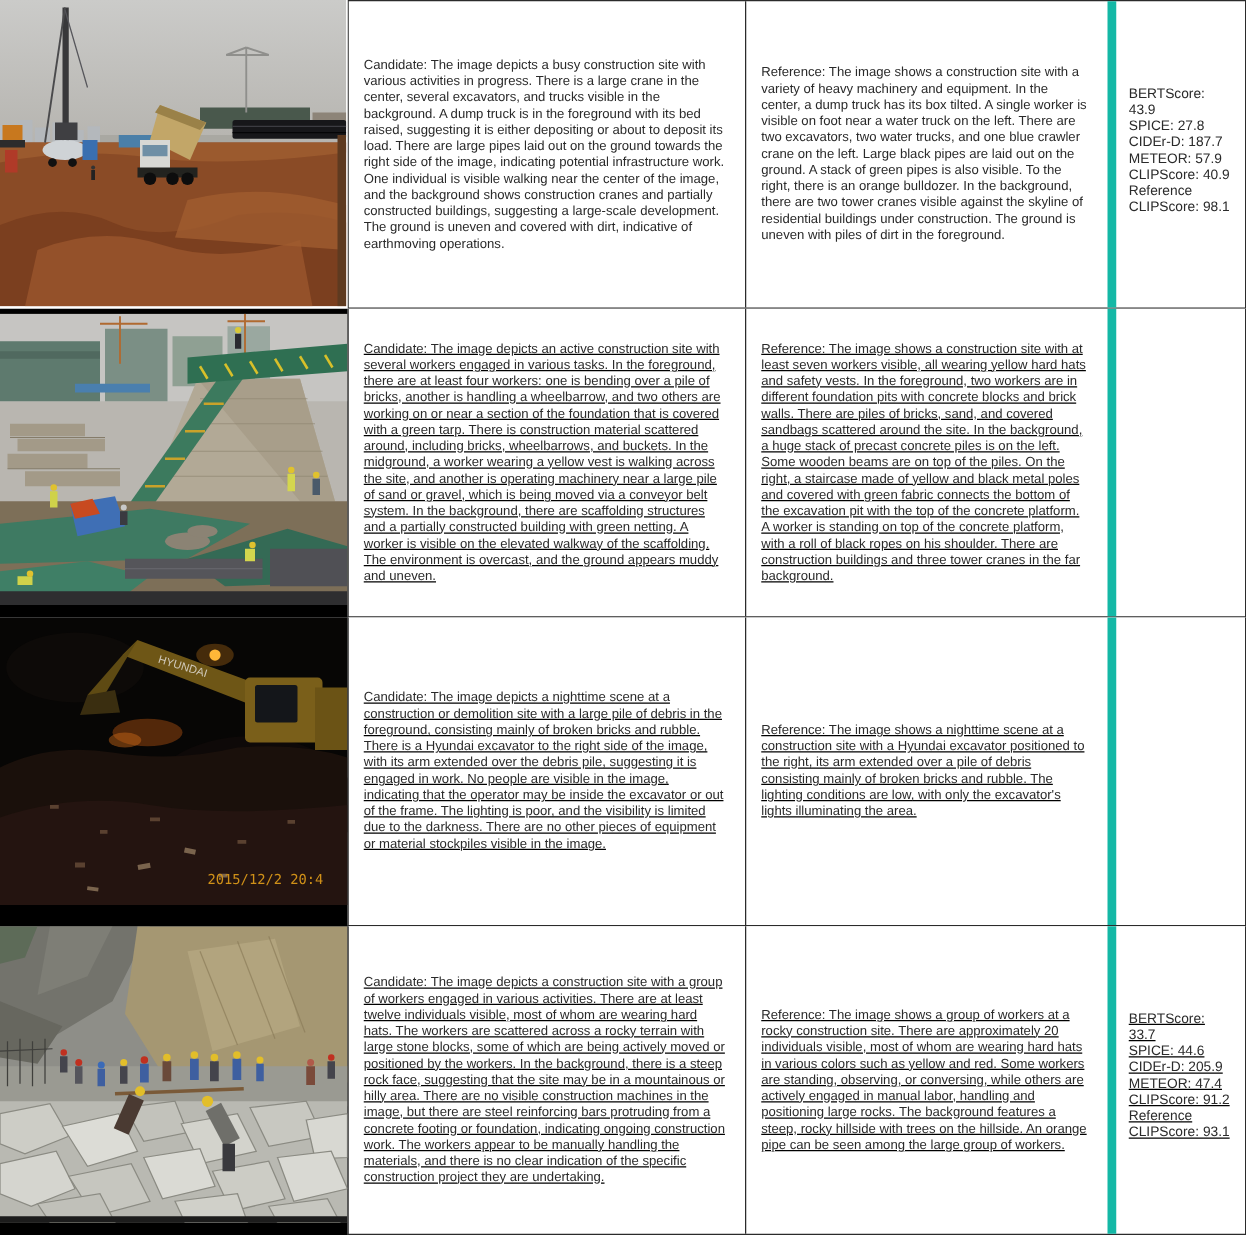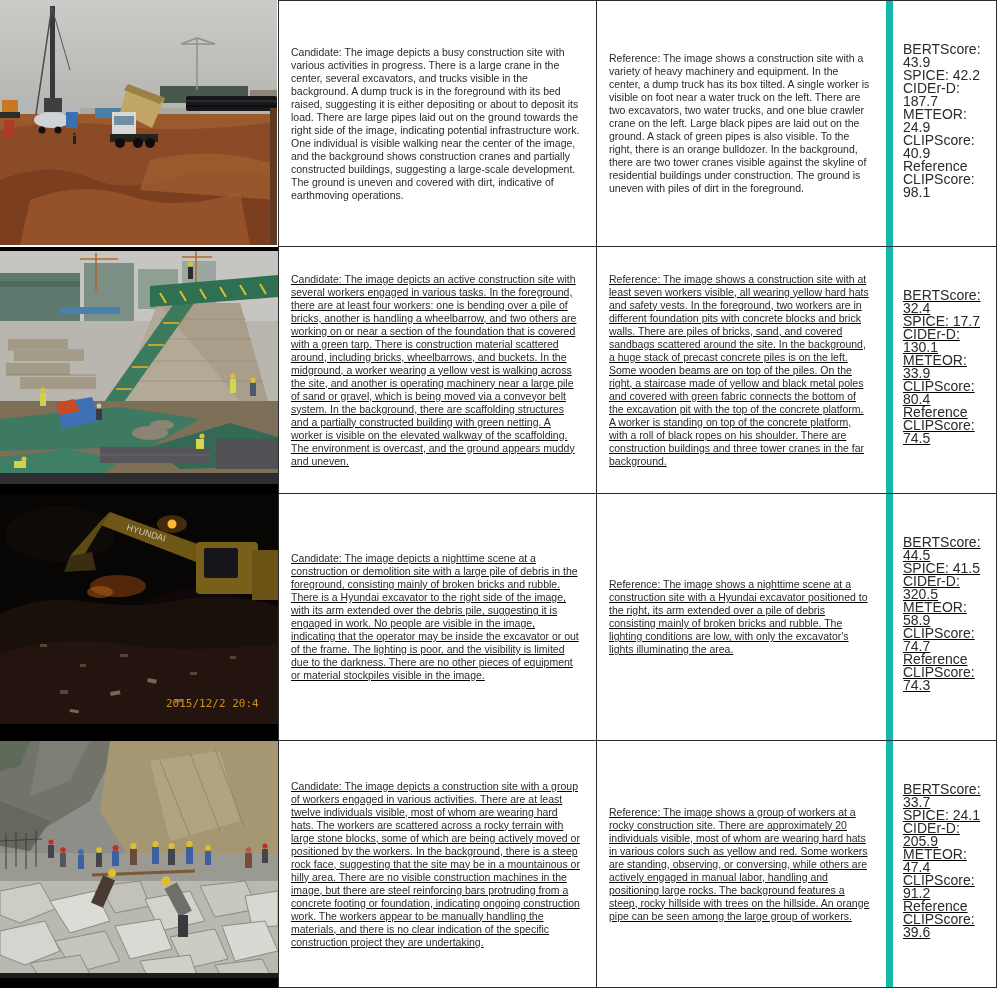--- a/index.html
+++ b/index.html
@@ -8,21 +8,21 @@
   .row { display:flex; height:247px; flex:none; }
   .img-cell { width:278px; height:247px; flex:none; background:#000; position:relative; overflow:hidden; }
   .img-cell.white { background:#fff; }
   .img-cell svg { display:block; position:absolute; left:0; }
   .cells { display:flex; flex:1; border:1px solid #2b2b2b; background:#fff; }
   .row:not(:first-child) .cells { border-top:none;text-decoration:underline; }
   .cand-cell { width:318px; flex:none; border-right:1px solid #2b2b2b; display:flex; align-items:center; padding:8px 16px 8px 12px; }
   .ref-cell  { width:296px; flex:none; border-right:7px solid #14b8a6; display:flex; align-items:center; padding:8px 14px 8px 12px; }
   .met-cell  { flex:1; display:flex; flex-direction:column; justify-content:center; padding:0 12px 6px 10px; }
   .caption { font-size:10.5px; line-height:13px; color:#2a2a2a; }
-  .mline { font-size:14px; line-height:13px; color:#2a2a2a; }
+  .mline { font-size:11px; line-height:13px; color:#2a2a2a; }
 </style>
 </head>
 <body>
 
 <div class="table">
 
   <div class="row">
     <div class="img-cell white">
       <svg width="277" height="245" viewBox="0 0 277 245" style="top:0">
         <defs>
@@ -87,23 +87,23 @@
     </div>
     <div class="cells">
       <div class="cand-cell">
         <p class="caption">Candidate: The image depicts a busy construction site with various activities in progress. There is a large crane in the center, several excavators, and trucks visible in the background. A dump truck is in the foreground with its bed raised, suggesting it is either depositing or about to deposit its load. There are large pipes laid out on the ground towards the right side of the image, indicating potential infrastructure work. One individual is visible walking near the center of the image, and the background shows construction cranes and partially constructed buildings, suggesting a large-scale development. The ground is uneven and covered with dirt, indicative of earthmoving operations.</p>
       </div>
       <div class="ref-cell">
         <p class="caption">Reference: The image shows a construction site with a variety of heavy machinery and equipment. In the center, a dump truck has its box tilted. A single worker is visible on foot near a water truck on the left. There are two excavators, two water trucks, and one blue crawler crane on the left. Large black pipes are laid out on the ground. A stack of green pipes is also visible. To the right, there is an orange bulldozer. In the background, there are two tower cranes visible against the skyline of residential buildings under construction. The ground is uneven with piles of dirt in the foreground.</p>
       </div>
       <div class="met-cell">
         <div class="mline">BERTScore: 43.9</div>
-        <div class="mline">SPICE: 42.2</div>
+        <div class="mline">SPICE: 27.8</div>
         <div class="mline">CIDEr-D: 187.7</div>
-        <div class="mline">METEOR: 24.9</div>
+        <div class="mline">METEOR: 57.9</div>
         <div class="mline">CLIPScore: 40.9</div>
         <div class="mline">Reference CLIPScore: 98.1</div>
       </div>
     </div>
   </div>
 
   <div class="row">
     <div class="img-cell">
       <svg width="278" height="233" viewBox="0 0 278 233" style="top:4px">
         <rect width="278" height="233" fill="#b9b6b0"></rect>
@@ -185,28 +185,20 @@
         </g>
       </svg>
     </div>
     <div class="cells">
       <div class="cand-cell">
         <p class="caption">Candidate: The image depicts an active construction site with several workers engaged in various tasks. In the foreground, there are at least four workers: one is bending over a pile of bricks, another is handling a wheelbarrow, and two others are working on or near a section of the foundation that is covered with a green tarp. There is construction material scattered around, including bricks, wheelbarrows, and buckets. In the midground, a worker wearing a yellow vest is walking across the site, and another is operating machinery near a large pile of sand or gravel, which is being moved via a conveyor belt system. In the background, there are scaffolding structures and a partially constructed building with green netting. A worker is visible on the elevated walkway of the scaffolding. The environment is overcast, and the ground appears muddy and uneven.</p>
       </div>
       <div class="ref-cell">
         <p class="caption">Reference: The image shows a construction site with at least seven workers visible, all wearing yellow hard hats and safety vests. In the foreground, two workers are in different foundation pits with concrete blocks and brick walls. There are piles of bricks, sand, and covered sandbags scattered around the site. In the background, a huge stack of precast concrete piles is on the left. Some wooden beams are on top of the piles. On the right, a staircase made of yellow and black metal poles and covered with green fabric connects the bottom of the excavation pit with the top of the concrete platform. A worker is standing on top of the concrete platform, with a roll of black ropes on his shoulder. There are construction buildings and three tower cranes in the far background.</p>
       </div>
-      <div class="met-cell">
-        <div class="mline">BERTScore: 32.4</div>
-        <div class="mline">SPICE: 17.7</div>
-        <div class="mline">CIDEr-D: 130.1</div>
-        <div class="mline">METEOR: 33.9</div>
-        <div class="mline">CLIPScore: 80.4</div>
-        <div class="mline">Reference CLIPScore: 74.5</div>
-      </div>
     </div>
   </div>
 
   <div class="row">
     <div class="img-cell">
       <svg width="278" height="230" viewBox="0 0 278 230" style="top:0">
         <rect width="278" height="230" fill="#070605"></rect>
         <ellipse cx="60" cy="40" rx="55" ry="28" fill="#0d0a08"></ellipse>
         <ellipse cx="200" cy="150" rx="85" ry="55" fill="#0e0908"></ellipse>
         <g>
@@ -240,28 +232,20 @@
         </g>
         <text x="166" y="213" font-size="11" fill="#cf9018" font-family="'DejaVu Sans Mono', monospace">2015/12/2 20:4</text>
       </svg>
     </div>
     <div class="cells">
       <div class="cand-cell">
         <p class="caption">Candidate: The image depicts a nighttime scene at a construction or demolition site with a large pile of debris in the foreground, consisting mainly of broken bricks and rubble. There is a Hyundai excavator to the right side of the image, with its arm extended over the debris pile, suggesting it is engaged in work. No people are visible in the image, indicating that the operator may be inside the excavator or out of the frame. The lighting is poor, and the visibility is limited due to the darkness. There are no other pieces of equipment or material stockpiles visible in the image.</p>
       </div>
       <div class="ref-cell">
         <p class="caption">Reference: The image shows a nighttime scene at a construction site with a Hyundai excavator positioned to the right, its arm extended over a pile of debris consisting mainly of broken bricks and rubble. The lighting conditions are low, with only the excavator's lights illuminating the area.</p>
-      </div>
-      <div class="met-cell">
-        <div class="mline">BERTScore: 44.5</div>
-        <div class="mline">SPICE: 41.5</div>
-        <div class="mline">CIDEr-D: 320.5</div>
-        <div class="mline">METEOR: 58.9</div>
-        <div class="mline">CLIPScore: 74.7</div>
-        <div class="mline">Reference CLIPScore: 74.3</div>
       </div>
     </div>
   </div>
 
   <div class="row">
     <div class="img-cell">
       <svg width="278" height="237" viewBox="0 0 278 237" style="top:0">
         <rect width="278" height="140" fill="#8e8e88"></rect>
         <polygon points="0,0 120,0 90,60 40,90 0,70" fill="#73736c"></polygon>
         <polygon points="40,0 90,0 70,40 30,55" fill="#7e7e76"></polygon>
@@ -340,22 +324,22 @@
     </div>
     <div class="cells">
       <div class="cand-cell">
         <p class="caption">Candidate: The image depicts a construction site with a group of workers engaged in various activities. There are at least twelve individuals visible, most of whom are wearing hard hats. The workers are scattered across a rocky terrain with large stone blocks, some of which are being actively moved or positioned by the workers. In the background, there is a steep rock face, suggesting that the site may be in a mountainous or hilly area. There are no visible construction machines in the image, but there are steel reinforcing bars protruding from a concrete footing or foundation, indicating ongoing construction work. The workers appear to be manually handling the materials, and there is no clear indication of the specific construction project they are undertaking.</p>
       </div>
       <div class="ref-cell">
         <p class="caption">Reference: The image shows a group of workers at a rocky construction site. There are approximately 20 individuals visible, most of whom are wearing hard hats in various colors such as yellow and red. Some workers are standing, observing, or conversing, while others are actively engaged in manual labor, handling and positioning large rocks. The background features a steep, rocky hillside with trees on the hillside. An orange pipe can be seen among the large group of workers.</p>
       </div>
       <div class="met-cell">
         <div class="mline">BERTScore: 33.7</div>
-        <div class="mline">SPICE: 24.1</div>
+        <div class="mline">SPICE: 44.6</div>
         <div class="mline">CIDEr-D: 205.9</div>
         <div class="mline">METEOR: 47.4</div>
         <div class="mline">CLIPScore: 91.2</div>
-        <div class="mline">Reference CLIPScore: 39.6</div>
+        <div class="mline">Reference CLIPScore: 93.1</div>
       </div>
     </div>
   </div>
 
 </div>
 
 </body></html>

